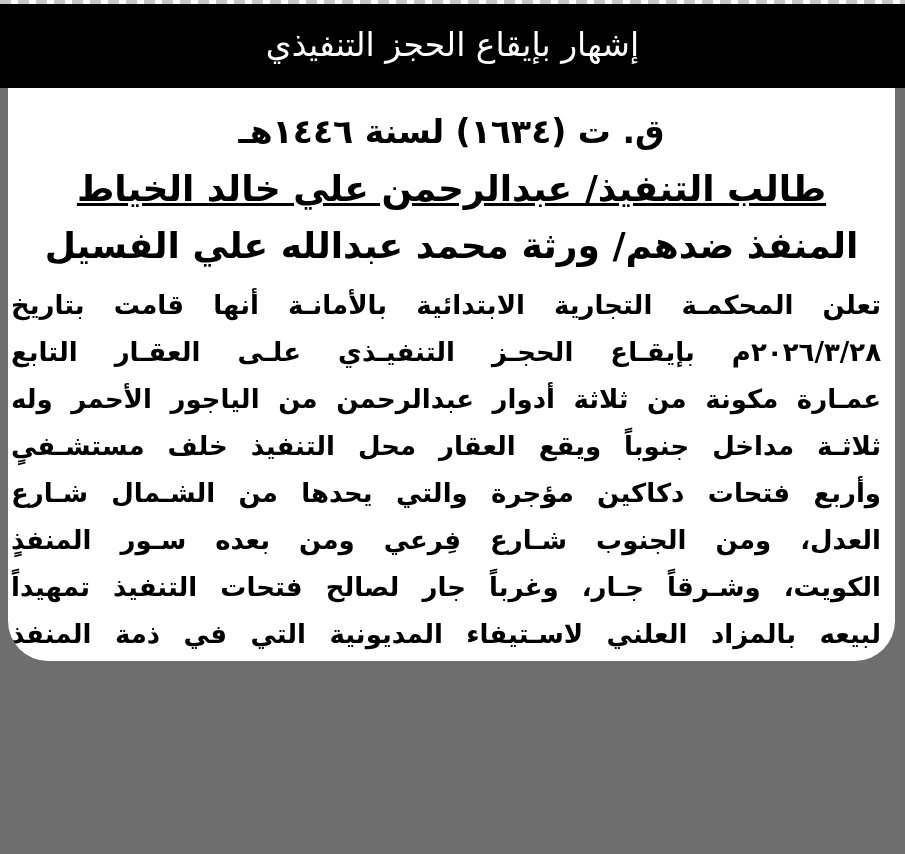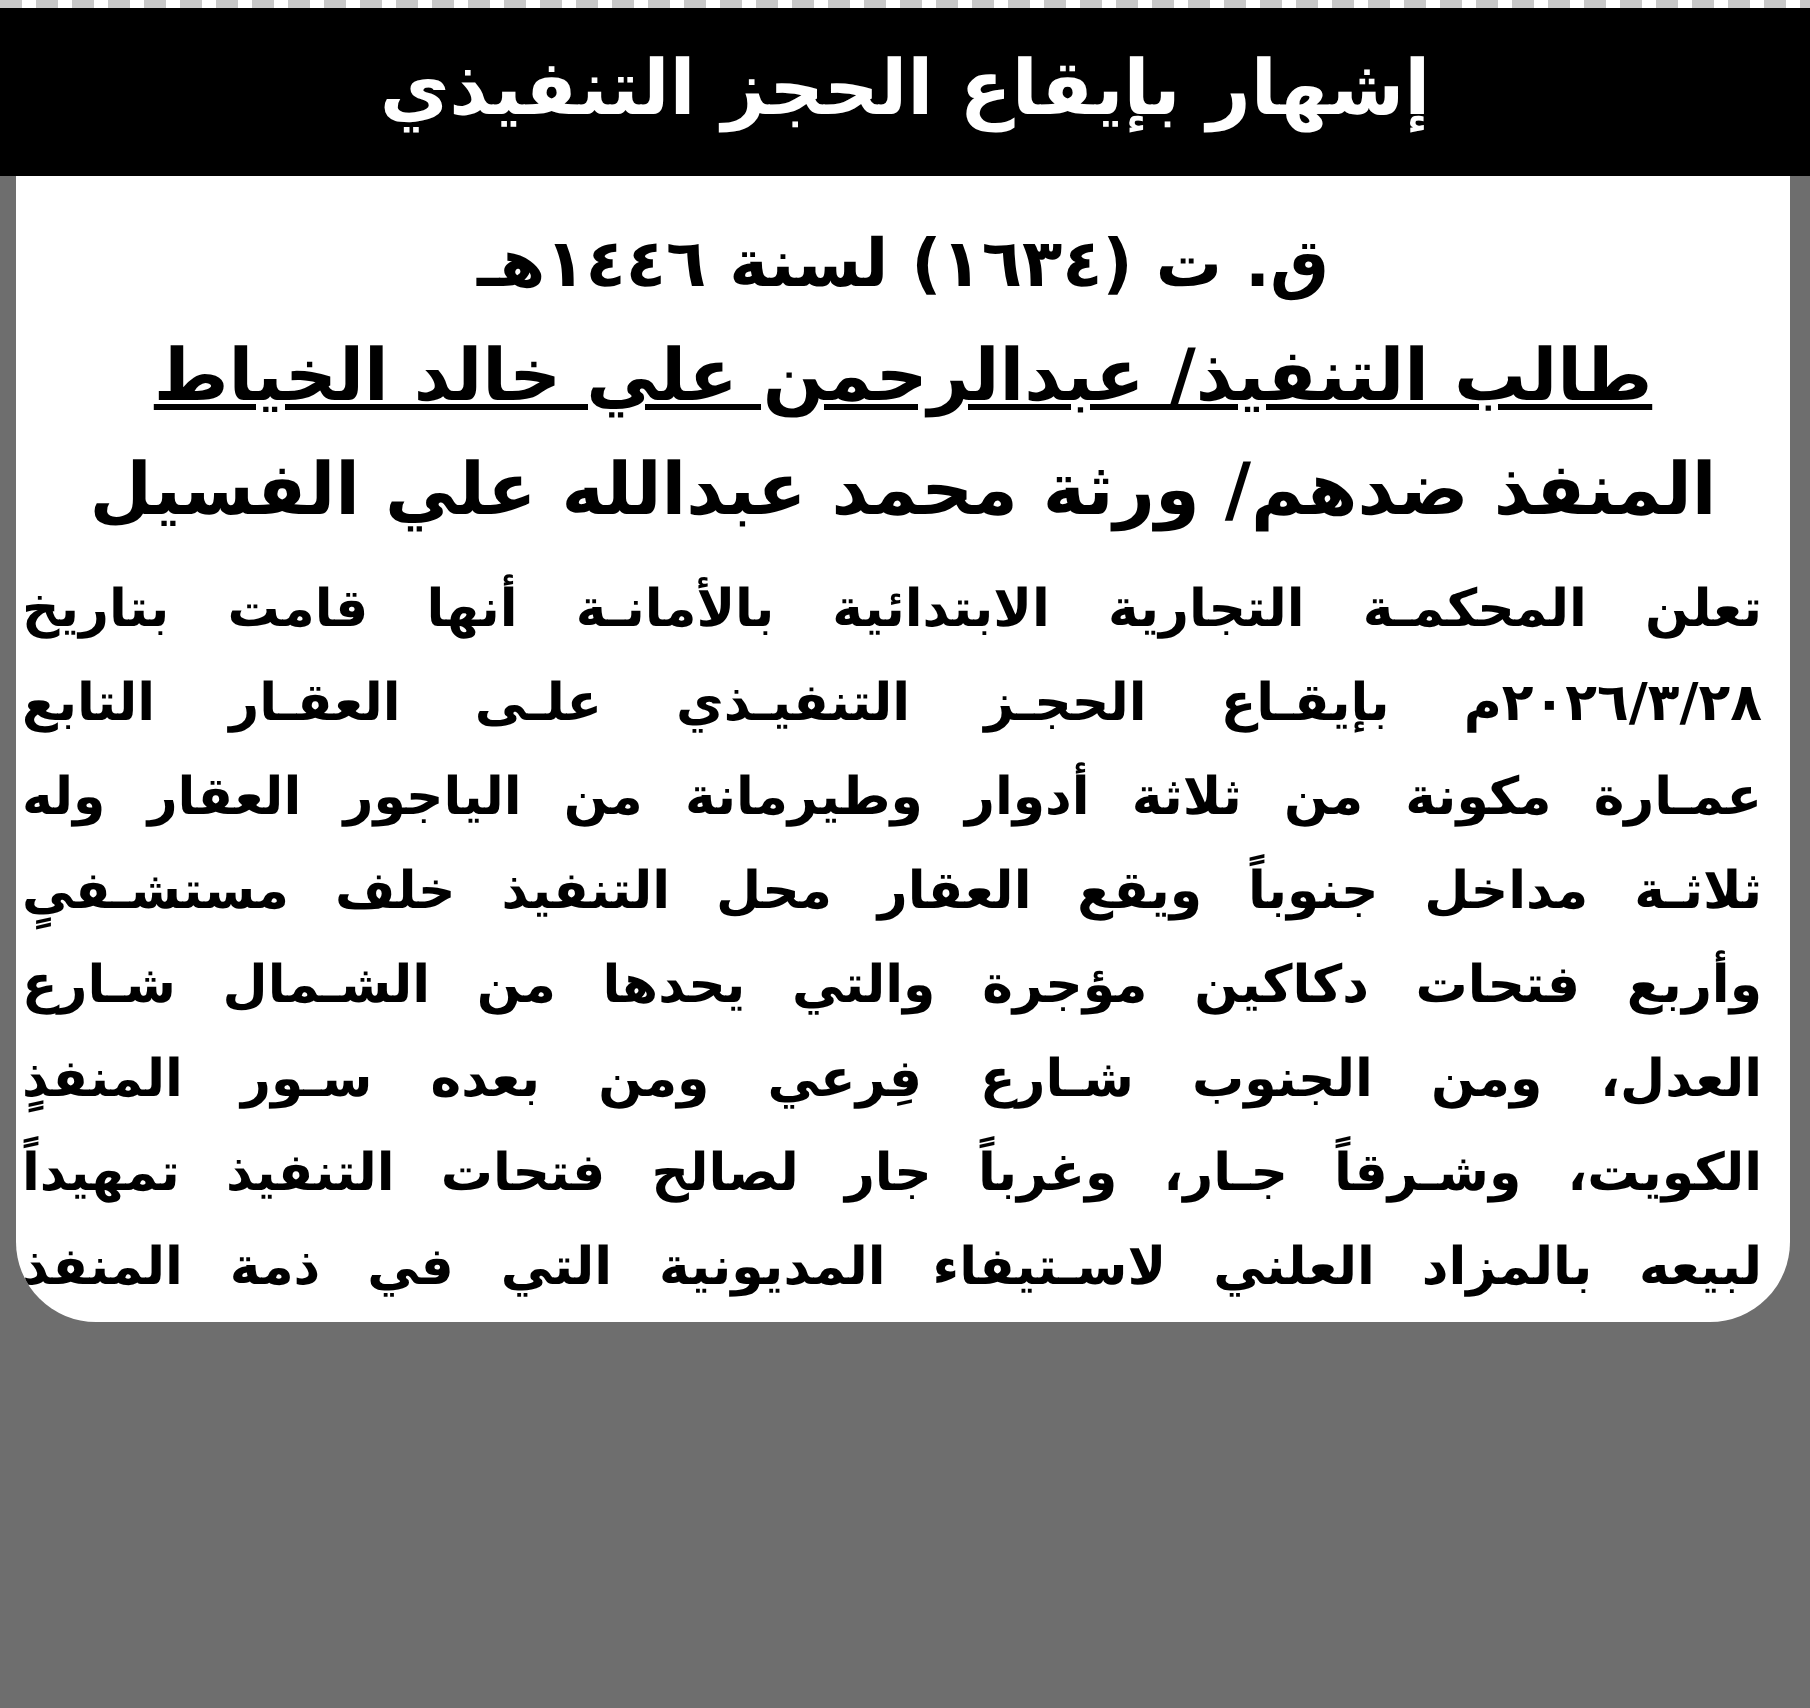--- a/index.html
+++ b/index.html
@@ -26,22 +26,22 @@
     top: 4px; left: 0;
     width: 905px; height: 84px;
     background: #000000;
     display: flex;
     align-items: center;
     justify-content: center;
   }
   .header-title {
     direction: rtl;
     color: #ffffff;
-    font-size: 38px;
-    font-weight: bold;
+    font-size: 33px;
+    font-weight: normal;
     letter-spacing: 0;
     padding-bottom: 4px;
   }
   .panel {
     position: absolute;
     top: 88px; left: 8px;
     width: 887px; height: 573px;
     background: #ffffff;
     border-radius: 0 0 40px 40px;
     box-sizing: border-box;
@@ -96,21 +96,21 @@
 
     <div class="case-line">ق. ت (١٦٣٤) لسنة ١٤٤٦هـ</div>
 
     <div class="party-line first">طالب التنفيذ/ عبدالرحمن علي خالد الخياط</div>
 
     <div class="party-line">المنفذ ضدهم/ ورثة محمد عبدالله علي الفسيل</div>
 
     <div class="body-text">
       <div class="body-line">تعلن المحكمـة التجارية الابتدائية بالأمانـة أنها قامت بتاريخ</div>
       <div class="body-line">٢٠٢٦/٣/٢٨م بإيقـاع الحجـز التنفيـذي علـى العقـار التابع</div>
-      <div class="body-line">عمـارة مكونة من ثلاثة أدوار وطيرمانة من الياجور العقار وله</div>
+      <div class="body-line">عمـارة مكونة من ثلاثة أدوار عبدالرحمن من الياجور الأحمر وله</div>
       <div class="body-line">ثلاثـة مداخل جنوباً ويقع العقار محل التنفيذ خلف مستشـفىٍ</div>
       <div class="body-line">وأربع فتحات دكاكين مؤجرة والتي يحدها من الشـمال شـارع</div>
       <div class="body-line">العدل، ومن الجنوب شـارع فِرعي ومن بعده سـور المنفذٍ</div>
       <div class="body-line">الكويت، وشـرقاً جـار، وغرباً جار لصالح فتحات التنفيذ تمهيداً</div>
       <div class="body-line">لبيعه بالمزاد العلني لاسـتيفاء المديونية التي في ذمة المنفذ</div>
       <div class="body-line final">ضدهم لطالب التنفيذ.</div>
     </div>
 
   </div>
 

